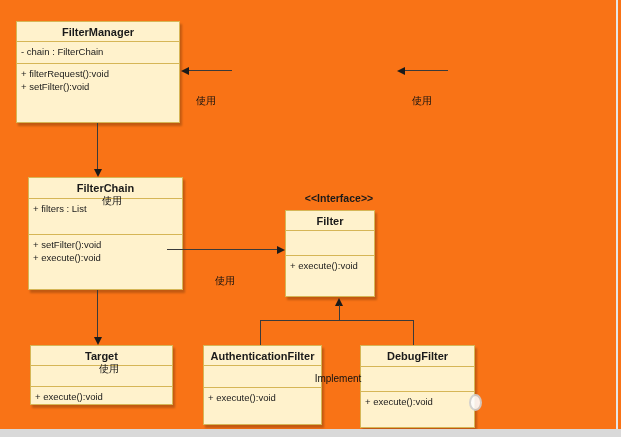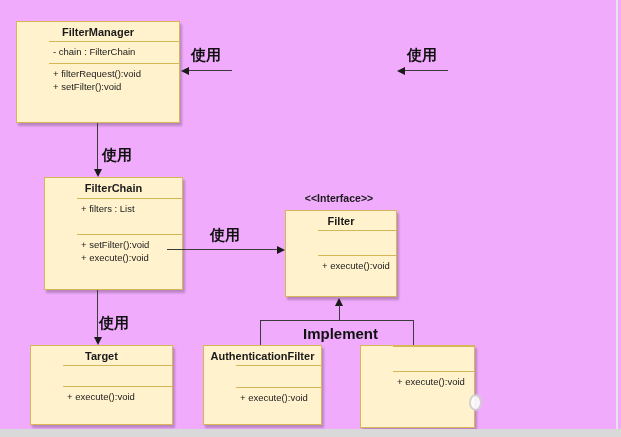--- a/index.html
+++ b/index.html
@@ -3,21 +3,21 @@
 <meta charset="utf-8">
 <style>
   html,body{margin:0;padding:0;}
   body{
     font-family:"Liberation Sans","DejaVu Sans",sans-serif;
     background:#ffffff;
   }
   #canvas{
     position:relative;
     width:621px;height:437px;
-    background:#f0abfc;
+    background:#f97316;
     overflow:hidden;
   }
   
   .uml-class{
     position:absolute;
     background:#FFF2CC;
     border:1px solid #D6B656;
     box-shadow:2px 3px 2px rgba(0,0,0,0.22);
     box-sizing:border-box;
     display:flex;
@@ -30,21 +30,20 @@
     text-align:center;
     display:flex;
     align-items:center;
     justify-content:center;
     flex:0 0 auto;
   }
   .uml-attrs,.uml-methods{
     border-top:1px solid #D6B656;
     padding:3px 0 0 4px;
     box-sizing:border-box;
-    margin-left:32px;
   }
   .uml-methods{flex:1 1 auto;}
   .uml-member{
     font-size:9.5px;
     line-height:13px;
     white-space:nowrap;
   }
   .stereotype{
     position:absolute;
     font-weight:bold;
@@ -55,24 +54,25 @@
   
   .edge-h{position:absolute;height:0;border-top:1px solid #3a3a3a;}
   .edge-v{position:absolute;width:0;border-left:1px solid #3a3a3a;}
   .arrow{position:absolute;width:0;height:0;}
   .arrow-left{border-top:4px solid transparent;border-bottom:4px solid transparent;border-right:8px solid #1a1a1a;}
   .arrow-right{border-top:4px solid transparent;border-bottom:4px solid transparent;border-left:8px solid #1a1a1a;}
   .arrow-down{border-left:4px solid transparent;border-right:4px solid transparent;border-top:8px solid #1a1a1a;}
   .arrow-up{border-left:4px solid transparent;border-right:4px solid transparent;border-bottom:8px solid #1a1a1a;}
   .edge-label{
     position:absolute;
-    font-weight:bold;
-    font-size:15px;
+    font-weight:normal;
+    font-size:10px;
     color:#111;
     text-align:center;
+    margin-top:48px;
   }
   
   .bottom-strip{position:absolute;left:0;top:429px;width:621px;height:8px;background:#d9d9d9;}
   .right-line{position:absolute;left:616px;top:0;width:2px;height:429px;background:#e6e6e6;}
   .watermark-dot{
     position:absolute;left:469px;top:394px;width:13px;height:17px;
     background:#fdfdfd;border:2px solid #cfcfcf;border-radius:50%;
     box-sizing:border-box;opacity:0.9;
   }
 </style>
@@ -87,57 +87,58 @@
       <div class="uml-member">- chain : FilterChain</div>
     </div>
     <div class="uml-methods">
       <div class="uml-member">+ filterRequest():void</div>
       <div class="uml-member">+ setFilter():void</div>
     </div>
   </div>
 
 
 
-  <div class="uml-class" style="left:44px;top:177px;width:139px;height:113px;">
+  <div class="uml-class" style="left:28px;top:177px;width:155px;height:113px;">
     <div class="uml-title" style="height:20px">FilterChain</div>
     <div class="uml-attrs" style="height:36px">
       <div class="uml-member">+ filters : List</div>
     </div>
     <div class="uml-methods">
       <div class="uml-member">+ setFilter():void</div>
       <div class="uml-member">+ execute():void</div>
     </div>
   </div>
 
   <div class="stereotype" style="left:285px;top:192px;width:108px;">&lt;&lt;Interface&gt;&gt;</div>
-  <div class="uml-class" style="left:285px;top:210px;width:112px;height:87px;">
+  <div class="uml-class" style="left:285px;top:210px;width:90px;height:87px;">
     <div class="uml-title" style="height:19px">Filter</div>
     <div class="uml-attrs" style="height:25px"></div>
     <div class="uml-methods">
       <div class="uml-member">+ execute():void</div>
     </div>
   </div>
 
-  <div class="uml-class" style="left:30px;top:345px;width:143px;height:80px;">
+  <div class="uml-class" style="left:30px;top:345px;width:143px;height:60px;">
     <div class="uml-title" style="height:19px">Target</div>
     <div class="uml-attrs" style="height:21px"></div>
     <div class="uml-methods">
       <div class="uml-member">+ execute():void</div>
     </div>
   </div>
 
   <div class="uml-class" style="left:203px;top:345px;width:119px;height:80px;">
     <div class="uml-title" style="height:19px">AuthenticationFilter</div>
     <div class="uml-attrs" style="height:22px"></div>
     <div class="uml-methods">
       <div class="uml-member">+ execute():void</div>
     </div>
   </div>
 
   <div class="uml-class" style="left:360px;top:345px;width:115px;height:83px;">
+    <div class="uml-title" style="height:20px">DebugFilter</div>
     <div class="uml-attrs" style="height:25px"></div>
     <div class="uml-methods">
       <div class="uml-member">+ execute():void</div>
     </div>
   </div>
 
   <div class="edge-h" style="left:184px;top:70px;width:48px;"></div>
   <div class="arrow arrow-left" style="left:181px;top:67px;"></div>
   <div class="edge-label" style="left:184px;top:46px;width:44px;">使用</div>
 

